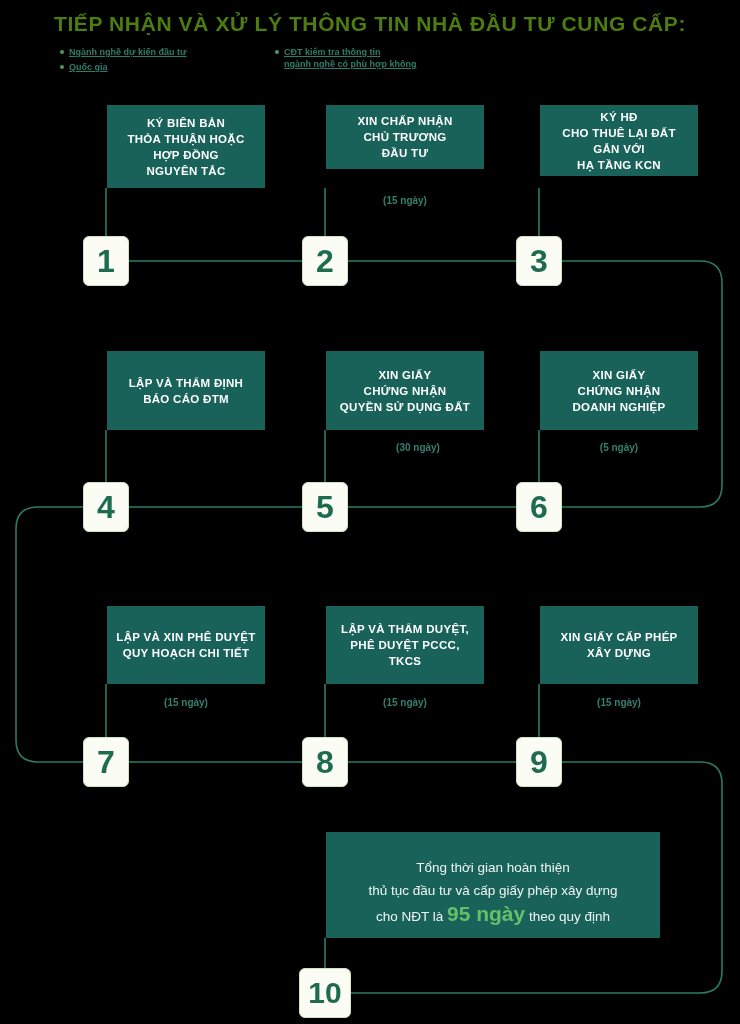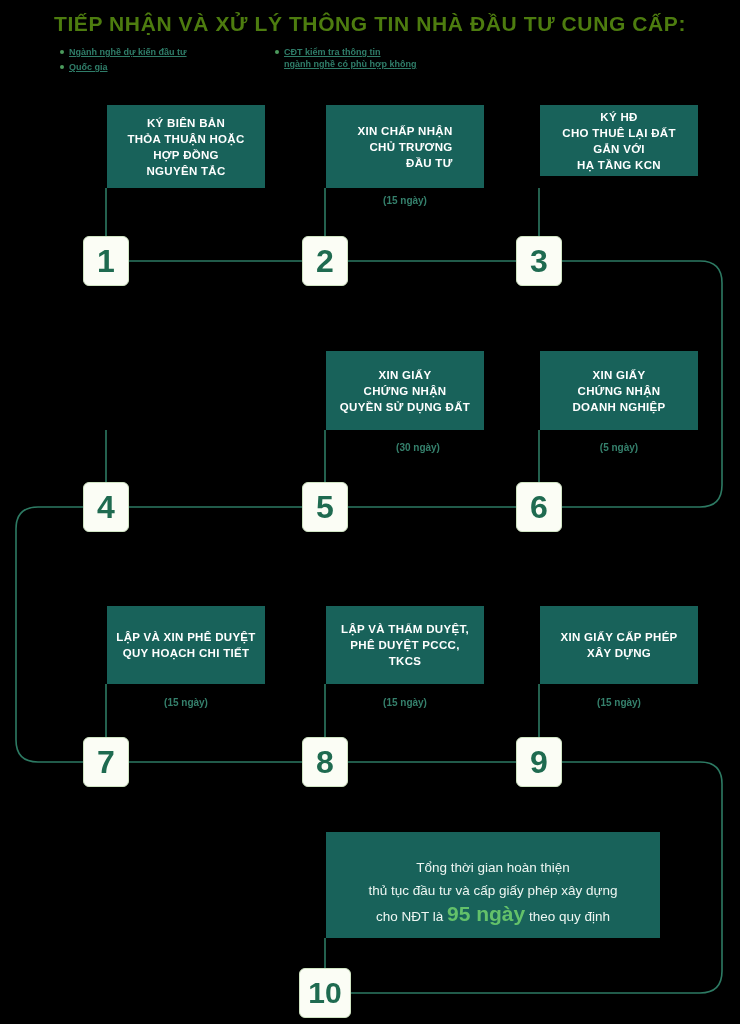--- a/index.html
+++ b/index.html
@@ -147,29 +147,31 @@
         <span class="btxt">CĐT kiểm tra thông tin
 ngành nghề có phù hợp không</span>
       </div>
     </div>
   </div>
 
   <div class="box" style="left:107px;top:105px;width:158px;height:83px;">KÝ BIÊN BẢN
 THỎA THUẬN HOẶC
 HỢP ĐỒNG
 NGUYÊN TẮC</div>
-  <div class="box" style="left:326px;top:105px;width:158px;height:83px;text-align:right;">XIN CHẤP NHẬN
+  <div class="box" style="left:326px;top:105px;width:158px;height:64px;">XIN CHẤP NHẬN
 CHỦ TRƯƠNG
 ĐẦU TƯ</div>
   <div class="dur" style="left:326px;top:195px;width:158px;">(15 ngày)</div>
   <div class="box" style="left:540px;top:105px;width:158px;height:71px;">KÝ HĐ
 CHO THUÊ LẠI ĐẤT
 GẮN VỚI
 HẠ TẦNG KCN</div>
 
+  <div class="box" style="left:107px;top:351px;width:158px;height:79px;">LẬP VÀ THẨM ĐỊNH
+BÁO CÁO ĐTM</div>
   <div class="box" style="left:326px;top:351px;width:158px;height:79px;">XIN GIẤY
 CHỨNG NHẬN
 QUYỀN SỬ DỤNG ĐẤT</div>
   <div class="dur" style="left:326px;top:442px;width:158px;margin-left:13px;">(30 ngày)</div>
   <div class="box" style="left:540px;top:351px;width:158px;height:79px;">XIN GIẤY
 CHỨNG NHẬN
 DOANH NGHIỆP</div>
   <div class="dur" style="left:540px;top:442px;width:158px;">(5 ngày)</div>
 
   <div class="box" style="left:107px;top:606px;width:158px;height:78px;">LẬP VÀ XIN PHÊ DUYỆT

